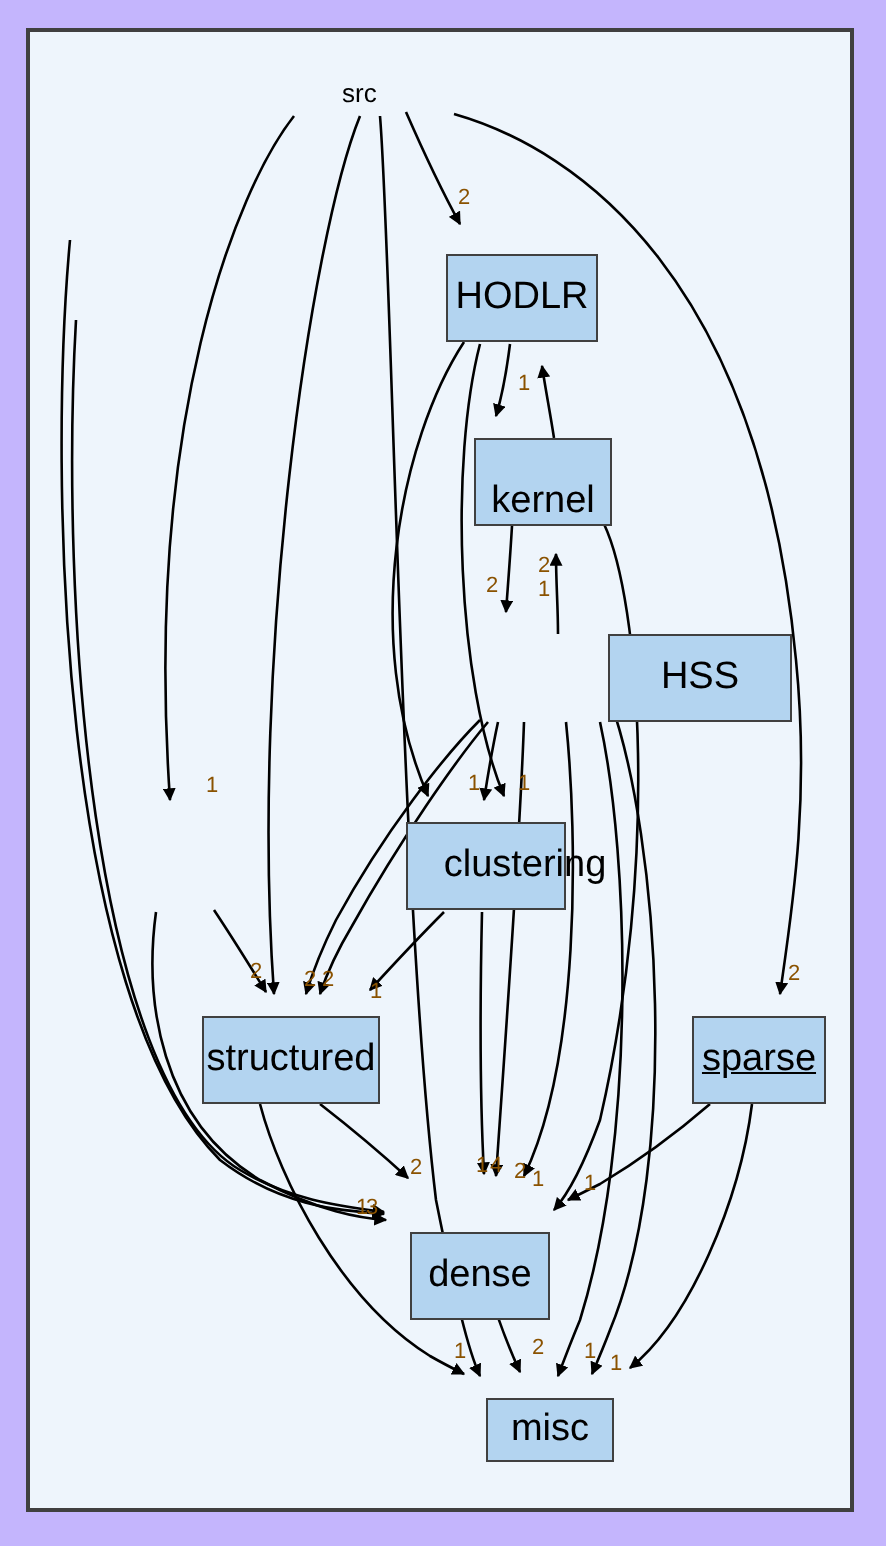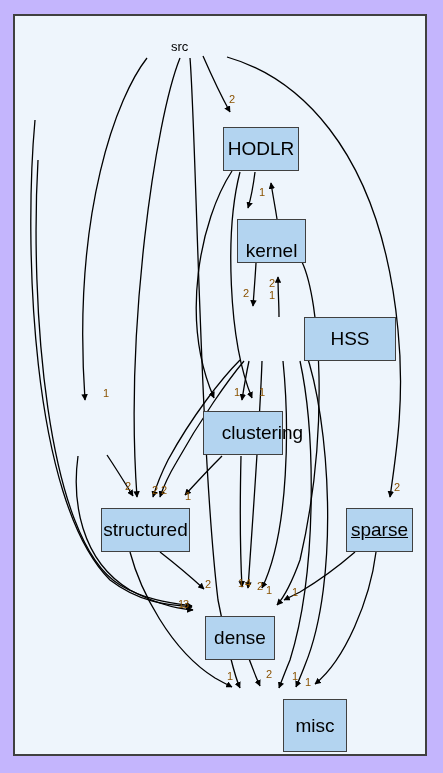--- a/index.html
+++ b/index.html
@@ -148,21 +148,21 @@
   </div>
   <div class="node" style="left:101px; top:508px; width:89px; height:44px;">
     <span>structured</span>
   </div>
   <div class="node" style="left:346px; top:508px; width:67px; height:44px;text-decoration:underline;">
     <span>sparse</span>
   </div>
   <div class="node" style="left:205px; top:599px; width:70px; height:44px;margin-top:17px;">
     <span>dense</span>
   </div>
-  <div class="node" style="left:243px; top:699px; width:64px; height:53px;margin-left:40px;">
+  <div class="node" style="left:243px; top:699px; width:64px; height:32px;">
     <span>misc</span>
   </div>
 
   <div id="edge-labels">
       <div class="edge-label" style="left: 229px; top: 93px;">2</div>
       <div class="edge-label" style="left: 259px; top: 186px;">1</div>
       <div class="edge-label" style="left: 243px; top: 287px;">2</div>
       <div class="edge-label" style="left: 269px; top: 277px;">2</div>
       <div class="edge-label" style="left: 269px; top: 289px;">1</div>
       <div class="edge-label" style="left: 103px; top: 387px;">1</div>

